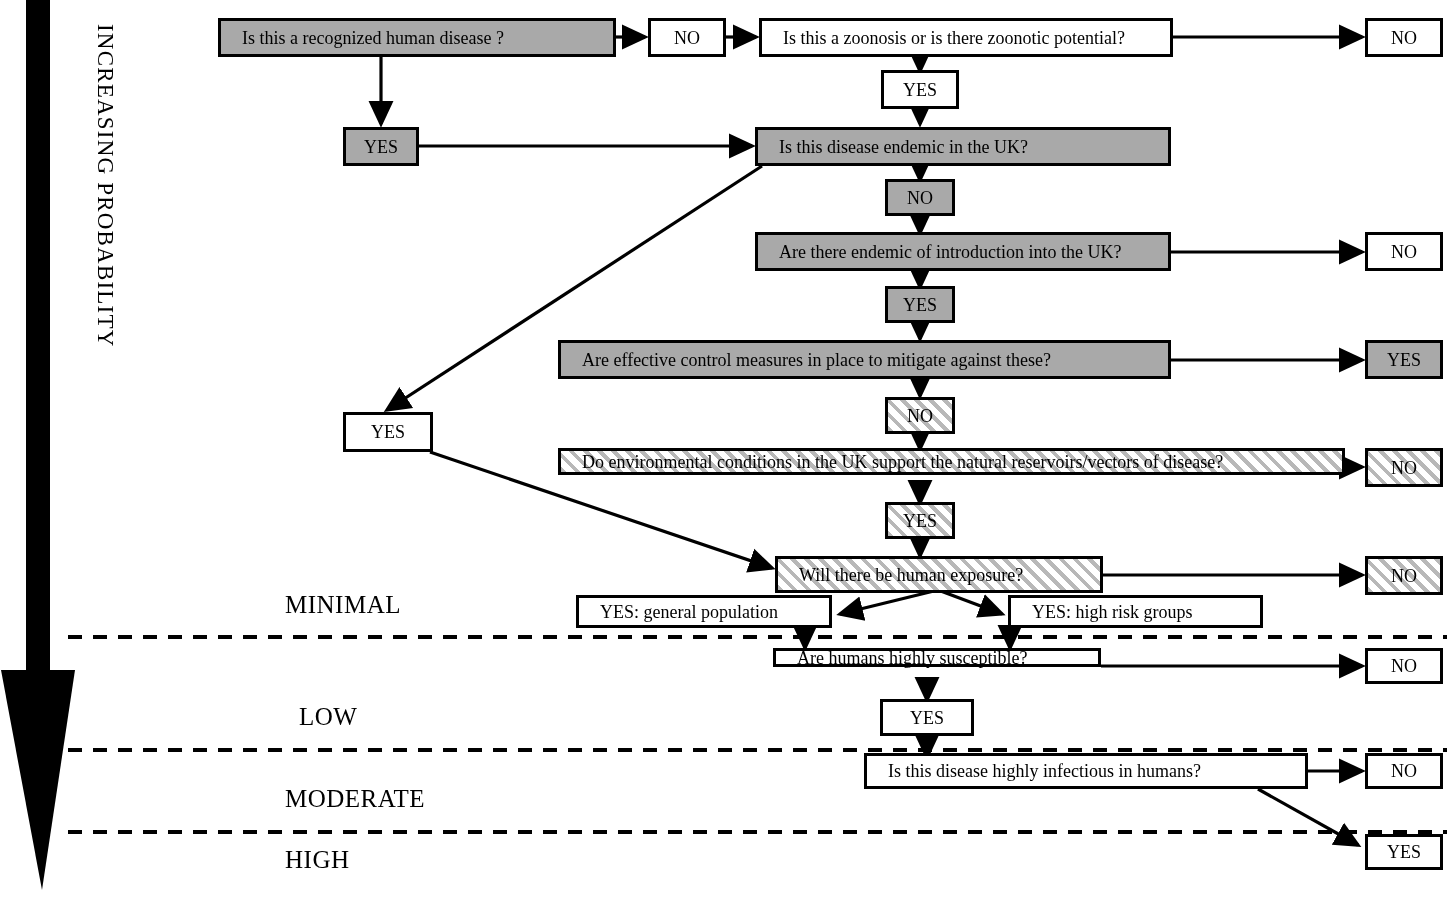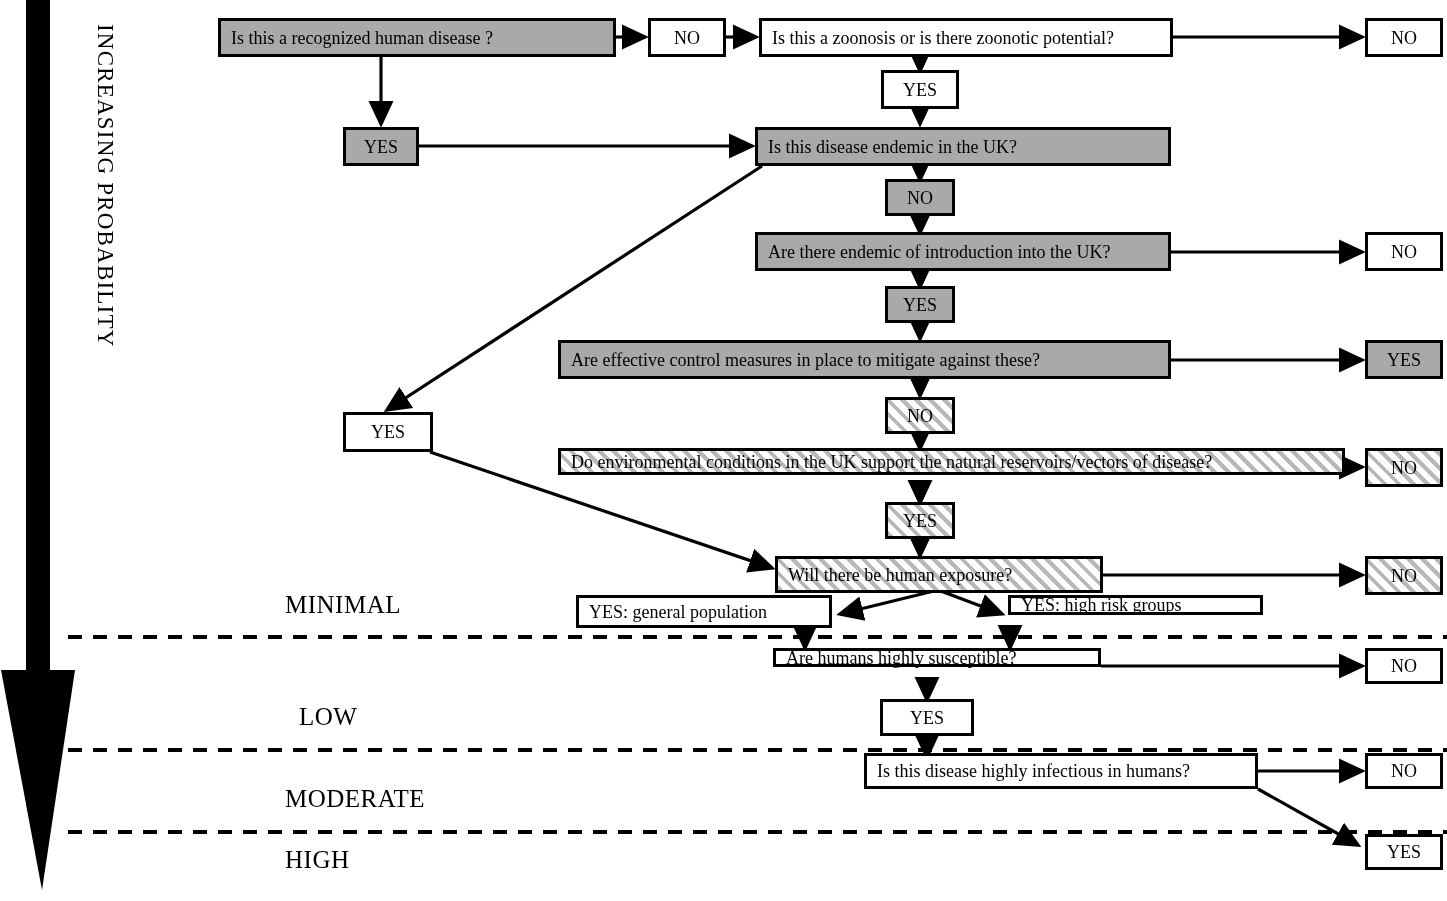--- a/index.html
+++ b/index.html
@@ -38,21 +38,21 @@
     z-index: 3;
   }
   .node.gray  { background: #a9a9a9; }
   .node.hatch {
     background-color: #ffffff;
     background-image: repeating-linear-gradient(
         45deg,
         #b8b8b8 0px, #b8b8b8 4px,
         #ffffff 4px, #ffffff 10px);
   }
-  .node.q    { justify-content: flex-start; padding-left: 10px; }
+  .node.q    { justify-content: flex-start; padding-left: 21px; }
   .node.term { justify-content: center; }
   .node .lbl { position: relative; z-index: 2; }
 
   .band-label {
     position: absolute;
     font-family: "Liberation Serif", "DejaVu Serif", serif;
     font-size: 25px;
     letter-spacing: 0.5px;
     color: #000000;
     white-space: nowrap;
@@ -241,37 +241,37 @@
   </div>
 
   <div class="node hatch term" style="left:1365px; top:556px; width:78px; height:39px;">
     <span class="lbl">NO</span>
   </div>
 
   <div class="node q" style="left:576px; top:595px; width:256px; height:33px;align-items:center;">
     <span class="lbl">YES: general population</span>
   </div>
 
-  <div class="node q" style="left:1008px; top:595px; width:255px; height:20px;">
+  <div class="node q" style="left:1008px; top:595px; width:255px; height:33px;">
     <span class="lbl">YES: high risk groups</span>
   </div>
 
   <div class="node q" style="left:773px; top:648px; width:328px; height:19px;">
     <span class="lbl">Are humans highly susceptible?</span>
   </div>
 
   <div class="node term" style="left:1365px; top:648px; width:78px; height:36px;">
     <span class="lbl">NO</span>
   </div>
 
   <div class="node term" style="left:880px; top:699px; width:94px; height:37px;">
     <span class="lbl">YES</span>
   </div>
 
-  <div class="node q" style="left:864px; top:753px; width:394px; height:36px;text-align:right;">
+  <div class="node q" style="left:864px; top:753px; width:444px; height:36px;text-align:right;">
     <span class="lbl">Is this disease highly infectious in humans?</span>
   </div>
 
   <div class="node term" style="left:1365px; top:753px; width:78px; height:36px;">
     <span class="lbl">NO</span>
   </div>
 
   <div class="node term" style="left:1365px; top:834px; width:78px; height:36px;">
     <span class="lbl">YES</span>
   </div>

